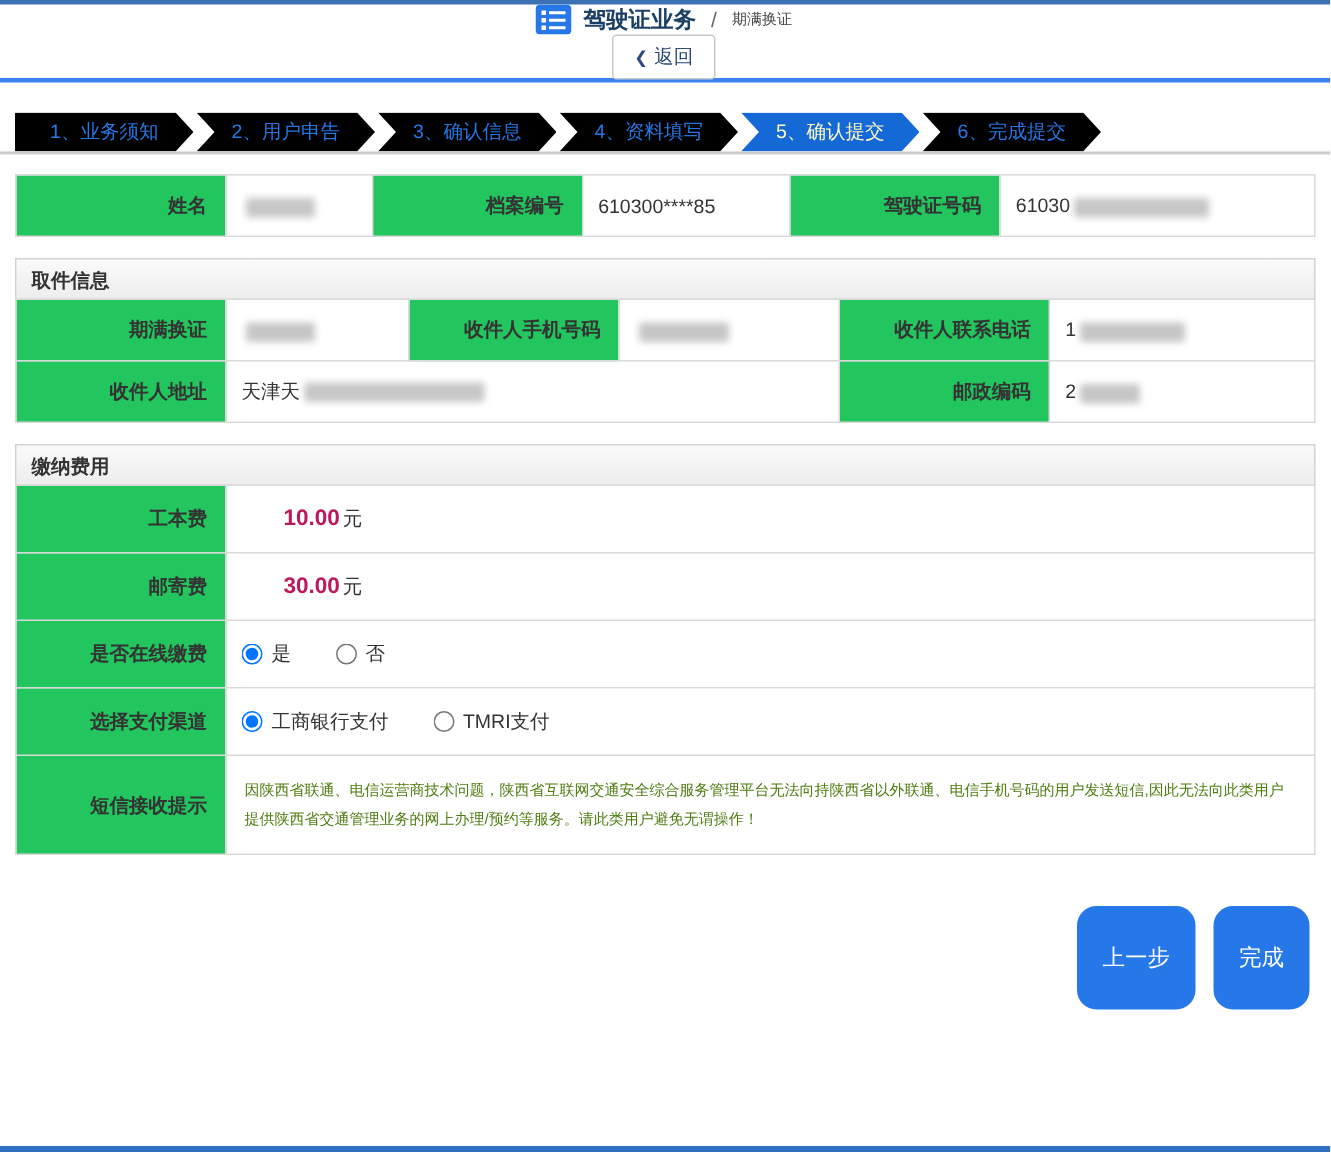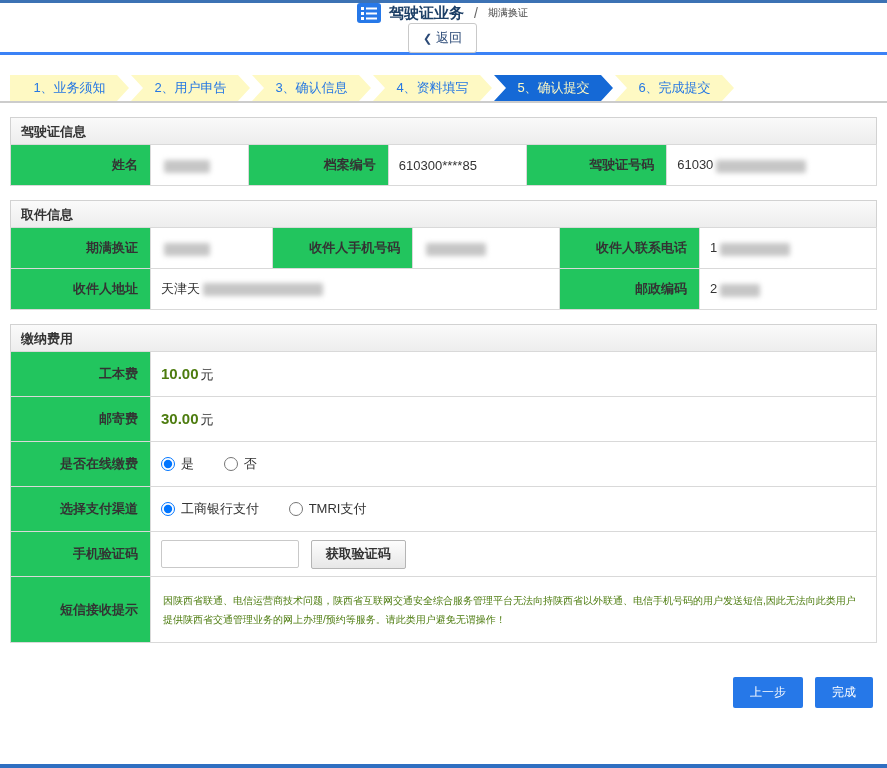--- a/index.html
+++ b/index.html
@@ -10,45 +10,45 @@
   .header { height:52px; display:flex; align-items:center; justify-content:space-between; padding:0 14px 0 12px; border-bottom:3px solid #3b82f6;flex-direction:column; }
   .header-left { display:flex; align-items:center; gap:8px; }
   .doc-icon { width:24px; height:20px; display:inline-block; }
   .title { font-size:15px; font-weight:bold; color:#1c3f66; }
   .sep { color:#666; font-size:14px; margin:0 2px; }
   .subtitle { color:#444; font-size:10px; }
   .back-btn { display:inline-flex; align-items:center; gap:4px; background:#fff; border:1px solid #c9c9c9; border-radius:3px; padding:5px 14px; font-size:13px; color:#2b4a77; cursor:pointer; font-family:inherit; }
   .back-btn .chev { font-size:11px; color:#2b4a77; }
   
   .steps-wrap { margin-top:20px; padding:0 10px; border-bottom:2px solid #cccccc; display:flex; }
-  .step { flex:0 0 119px; height:26px; line-height:26px; text-align:center; font-size:13px; color:#2577e3; background:#fef9c3; margin-right:2px;
+  .step { flex:0 0 119px; height:26px; line-height:26px; text-align:center; font-size:13px; color:#2577e3; background:#000000; margin-right:2px;
           clip-path:polygon(0 0, calc(100% - 12px) 0, 100% 50%, calc(100% - 12px) 100%, 0 100%, 12px 50%); }
   .step.first { clip-path:polygon(0 0, calc(100% - 12px) 0, 100% 50%, calc(100% - 12px) 100%, 0 100%); }
   .step.active { background:#1569d6; color:#fef9c3; }
   
   .section { margin:14px 10px 0 10px; }
   .sec-header { height:28px; line-height:27px; background:linear-gradient(#fafafa,#ededed); border:1px solid #d2d2d2; font-size:13px; font-weight:bold; color:#333; padding-left:10px; }
   table { width:100%; border-collapse:collapse; margin-top:-1px; }
   td { border:1px solid #d9d9d9; font-size:13px; height:41px; }
   td.lbl { background:#22c55e; color:#333; font-weight:bold; text-align:right; padding:0 12px; width:140px; white-space:nowrap; }
   td.val { background:#fff; color:#333; padding:0 10px; }
   .fees-table td { height:45px; }
   .blob { display:inline-block; height:13px; background:#c6c6c6; border-radius:2px; filter:blur(2.5px); vertical-align:middle; margin-left:3px; }
   .w40{width:40px}.w46{width:46px}.w60{width:60px}.w70{width:70px}.w90{width:90px}.w120{width:120px}
-  .fee-num { color:#4d7c0f; font-weight:bold; font-size:15px; }
+  .fee-num { color:#be185d; font-weight:bold; font-size:15px;margin-left:28px; }
   .fee-unit { color:#333; font-size:13px; margin-left:2px; }
   label.radio { display:inline-flex; align-items:center; gap:6px; margin-right:26px; cursor:pointer; }
   label.radio input { width:14px; height:14px; margin:0; }
   .code-input { width:138px; height:28px; border:1px solid #c9c9c9; border-radius:2px; padding:0 6px; font-size:13px; vertical-align:middle; font-family:inherit; }
   .code-btn { height:29px; margin-left:8px; padding:0 14px; background:linear-gradient(#fdfdfd,#e7e7e7); border:1px solid #b5b5b5; border-radius:2px; font-size:13px; font-weight:bold; color:#333; cursor:pointer; vertical-align:middle; font-family:inherit; }
   td.notice-cell { height:66px; }
   .notice { color:#4d7c0f; font-size:10px; line-height:1.9; padding:6px 2px; }
   
   .footer { display:flex; justify-content:flex-end; gap:12px; padding:34px 14px 0 0; }
-  .btn-blue { background:#2678e8; color:#fff; border:none; border-radius:2px; font-size:12px; padding:7px 17px; cursor:pointer; font-family:inherit; }
+  .btn-blue { background:#2678e8; color:#fff; border:none; border-radius:13px; font-size:15px; padding:25px 17px; cursor:pointer; font-family:inherit; }
   .bottom-bar { position:absolute; left:0; right:0; bottom:0; height:4px; background:#2f6fc1; }
 </style>
 </head>
 <body>
 
 <div class="page">
   <div class="topline"></div>
 
   <header class="header">
     <div class="header-left">
@@ -76,21 +76,20 @@
   <nav class="steps-wrap">
     <div class="step first">1、业务须知</div>
     <div class="step">2、用户申告</div>
     <div class="step">3、确认信息</div>
     <div class="step">4、资料填写</div>
     <div class="step active">5、确认提交</div>
     <div class="step">6、完成提交</div>
   </nav>
 
   <section class="section">
-    <div class="sec-header">驾驶证信息</div>
     <table>
       <tbody>
           <tr>
         <td class="lbl">姓名</td>
         <td class="val"><span class="blob w46"></span></td>
         <td class="lbl">档案编号</td>
         <td class="val">610300****85</td>
         <td class="lbl">驾驶证号码</td>
         <td class="val"><span>61030</span><span class="blob w90"></span></td>
       </tr>
@@ -156,27 +155,20 @@
             <input type="radio" name="channel" checked="" style="">
             <span>工商银行支付</span>
           </label>
           <label class="radio">
             <input type="radio" name="channel" style="">
             <span>TMRI支付</span>
           </label>
         </td>
       </tr>
       <tr>
-        <td class="lbl">手机验证码</td>
-        <td class="val">
-          <input type="text" class="code-input" style="">
-          <button class="code-btn">获取验证码</button>
-        </td>
-      </tr>
-      <tr>
         <td class="lbl">短信接收提示</td>
         <td class="val notice-cell">
           <div class="notice">因陕西省联通、电信运营商技术问题，陕西省互联网交通安全综合服务管理平台无法向持陕西省以外联通、电信手机号码的用户发送短信,因此无法向此类用户提供陕西省交通管理业务的网上办理/预约等服务。请此类用户避免无谓操作！</div>
         </td>
       </tr>
     </tbody>
       </table>
   </section>
 
   <div class="footer">

